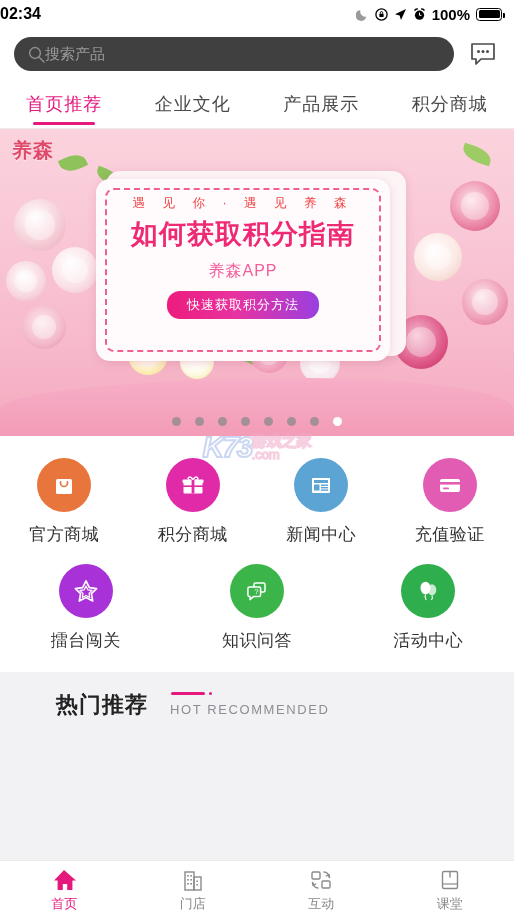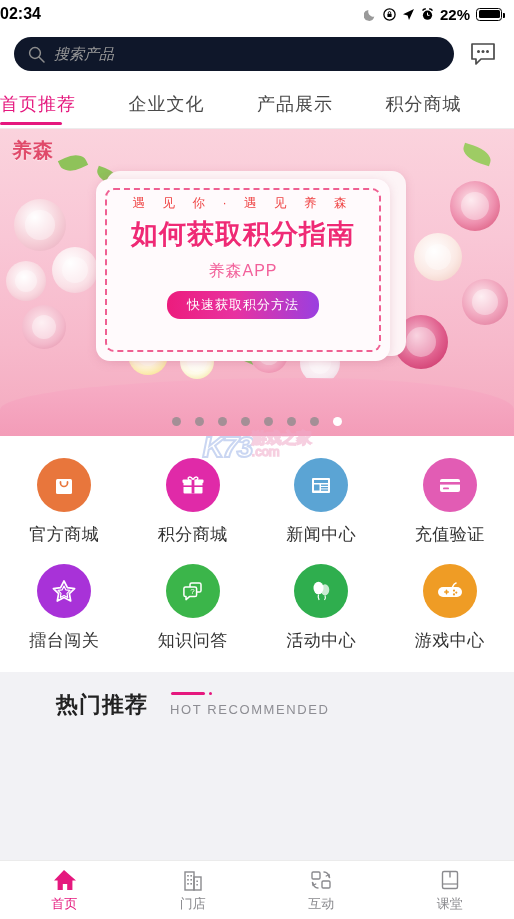--- a/index.html
+++ b/index.html
@@ -25,29 +25,29 @@
   .sb-right { margin-left:auto; display:flex; align-items:center; gap:6px; position:relative; z-index:2; }
   .sb-right svg { display:block; }
   .batt-pct { font-size:15px; font-weight:bold; }
   .batt { width:26px; height:13px; border:1.5px solid #000; border-radius:3.5px; position:relative; padding:1.5px; }
   .batt::after { content:""; position:absolute; right:-4px; top:4px; width:2px; height:5px; background:#000; border-radius:0 1px 1px 0; }
   .batt span { display:block; height:100%; background:#000; border-radius:1.5px; }
 
   
   .searchrow { height:52px; background:#fff; display:flex; align-items:center; padding:0 14px; gap:12px; }
   .searchbox {
-    flex:1; height:34px; background:#0f172a; border-radius:17px;
-    display:flex; align-items:center; padding:0 14px; gap:9px;font-style:italic;
+    flex:1; height:34px; background:#404040; border-radius:17px;
+    display:flex; align-items:center; padding:0 14px; 
   }
   .search-ph { font-size:15px; color:#9a9a9a; }
   .msg-icon { width:34px; height:34px; display:flex; align-items:center; justify-content:center; }
 
   
   .tabs { height:49px; background:#fff; display:flex; border-bottom:1px solid #ececec; }
-  .tab { flex:1; display:flex; flex-direction:column; justify-content:center; position:relative; }
+  .tab { flex:1; display:flex; flex-direction:column; align-items:center; justify-content:center; position:relative; }
   .tab-label { font-size:18px; color:#4a4a4a; letter-spacing:1px; }
   .tab.active .tab-label { color:#e5187e; }
   .tab .tab-underline { position:absolute; bottom:3px; width:62px; height:3px; border-radius:2px; background:transparent; }
   .tab.active .tab-underline { background:#e5187e; }
 
   
   .banner { position:relative; height:307px; overflow:hidden;
     background:linear-gradient(180deg,#fbd3dd 0%,#f9c7d6 35%,#f7b9cb 70%,#f4a9bf 100%); }
   .leaf { position:absolute; background:#7bc043; border-radius:0 70% 0 70%; opacity:.85; }
   .rose { position:absolute; border-radius:50%; }
@@ -75,21 +75,21 @@
   .dot { width:9px; height:9px; border-radius:50%; background:#8a8a8a; opacity:.75; }
   .dot.active { background:#fff; opacity:1; }
 
   
   .grid { background:#fff; padding:14px 0 10px; position:relative; }
   .grid-row { display:flex; }
   .grid-cell { flex:1; display:flex; flex-direction:column; align-items:center; padding:8px 0 10px; }
   .circ { width:54px; height:54px; border-radius:50%; display:flex; align-items:center; justify-content:center; }
   .cell-label { margin-top:11px; font-size:17px; color:#333; letter-spacing:0.5px; }
   .watermark { position:absolute; left:50%; top:-6px; transform:translateX(-50%); z-index:20; pointer-events:none;
-    display:flex; opacity:.55; }
+    display:flex; align-items:center; opacity:.55; }
   .wm-k73 { font-size:30px; font-weight:bold; color:#fff; -webkit-text-stroke:2px #9fb6e8;
     letter-spacing:-2px; font-style:italic; }
   .wm-cn { display:flex; flex-direction:column; line-height:1; }
   .wm-cn b { font-size:15px; color:#fff; -webkit-text-stroke:1.5px #f0a8c8; }
   .wm-cn i { font-size:13px; color:#fff; -webkit-text-stroke:1.5px #f0a8c8; font-style:normal; }
 
   
   .hot { background:#f2f2f5;padding-left:40px; }
   .hot-head { display:flex; align-items:flex-end; padding:18px 16px 14px; gap:22px; }
   .hot-title { font-size:22px; font-weight:bold; color:#222; letter-spacing:1px; }
@@ -150,21 +150,21 @@
       </svg>
       <svg width="13" height="13" viewBox="0 0 13 13">
         <path d="M12 1 L1 6.3 L5.6 7.4 L7 12 Z" fill="#000"></path>
       </svg>
       <svg width="13" height="13" viewBox="0 0 13 13">
         <circle cx="6.5" cy="7.2" r="4.6" fill="#000"></circle>
         <path d="M1.6 2.6 a3 3 0 0 1 3.2 -1.5" stroke="#000" stroke-width="1.5" fill="none"></path>
         <path d="M11.4 2.6 a3 3 0 0 0 -3.2 -1.5" stroke="#000" stroke-width="1.5" fill="none"></path>
         <path d="M6.5 4.6 v2.7 h2" stroke="#fff" stroke-width="1" fill="none"></path>
       </svg>
-      <span class="batt-pct">22%</span>
+      <span class="batt-pct">100%</span>
       <span class="batt">
           <span></span>
         </span>
     </div>
   </div>
 
   <div class="searchrow">
     <div class="searchbox">
       <svg width="17" height="17" viewBox="0 0 17 17">
         <circle cx="7" cy="7" r="5.4" fill="none" stroke="#8d8d8d" stroke-width="1.5"></circle>
@@ -331,34 +331,20 @@
         <div class="circ" style="background:#2fae4e;">
           <svg width="28" height="28" viewBox="0 0 28 28">
             <ellipse cx="11.5" cy="11" rx="5" ry="6.3" fill="#fff"></ellipse>
             <ellipse cx="18" cy="12.8" rx="4.3" ry="5.5" fill="#fff" opacity=".75"></ellipse>
             <path d="M11.5 17.5 q-1 3 0.6 5.5" stroke="#fff" stroke-width="1.2" fill="none"></path>
             <path d="M18 18.4 q1 2.6 -0.5 4.6" stroke="#fff" stroke-width="1.2" fill="none"></path>
           </svg>
         </div>
         <span class="cell-label">活动中心</span>
       </div>
-      <div class="grid-cell">
-        <div class="circ" style="background:#ef9c25;">
-          <svg width="30" height="30" viewBox="0 0 30 30">
-            <path d="M8 11 h14 a5 5 0 0 1 0 10 h-14 a5 5 0 0 1 0 -10 Z" fill="#fff"></path>
-            <path d="M17.5 11 q1.5 -3.5 3.5 -4" stroke="#fff" stroke-width="1.6" fill="none" stroke-linecap="round"></path>
-            <rect x="9" y="15.2" width="5" height="1.5" rx="0.7" fill="#ef9c25"></rect>
-            <rect x="10.75" y="13.45" width="1.5" height="5" rx="0.7" fill="#ef9c25"></rect>
-            <circle cx="19" cy="14.6" r="1.1" fill="#ef9c25"></circle>
-            <circle cx="21.3" cy="16.6" r="1.1" fill="#ef9c25"></circle>
-            <circle cx="19" cy="18.4" r="1.1" fill="#ef9c25"></circle>
-          </svg>
-        </div>
-        <span class="cell-label">游戏中心</span>
-      </div>
     </div>
   </div>
 
   <div class="hot">
     <div class="hot-head">
       <span class="hot-title">热门推荐</span>
       <span class="hot-en-wrap">
         <span class="hot-dash"></span>
         <span class="hot-en">HOT RECOMMENDED</span>
       </span>

